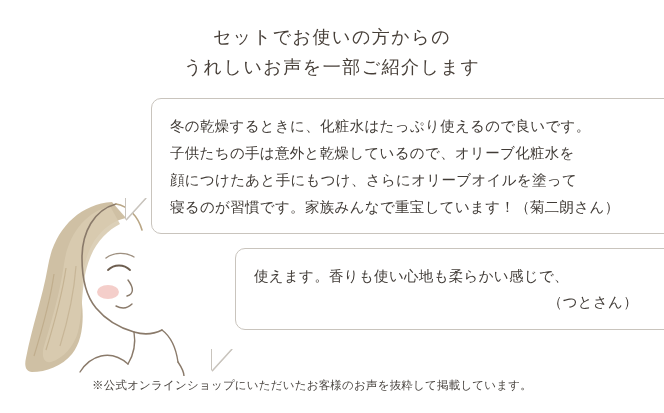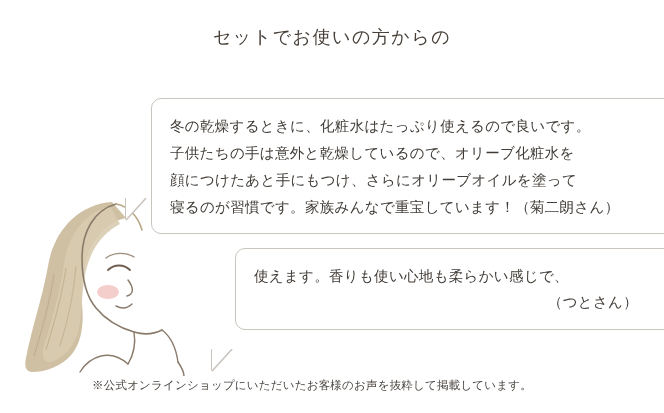--- a/index.html
+++ b/index.html
@@ -122,20 +122,21 @@
     white-space: nowrap;
   }
 </style>
 </head>
 <body>
 
 <div class="page">
 
   <div class="heading">
     <span class="line">セットでお使いの方からの</span>
+    <span class="line">うれしいお声を一部ご紹介します</span>
   </div>
 
   <div class="bubble bubble-1">
     <span class="txt">冬の乾燥するときに、化粧水はたっぷり使えるので良いです。</span>
     <span class="txt">子供たちの手は意外と乾燥しているので、オリーブ化粧水を</span>
     <span class="txt">顔につけたあと手にもつけ、さらにオリーブオイルを塗って</span>
     <span class="txt">寝るのが習慣です。家族みんなで重宝しています！（菊二朗さん）</span>
   </div>
   <div class="tail tail-1"></div>
 

